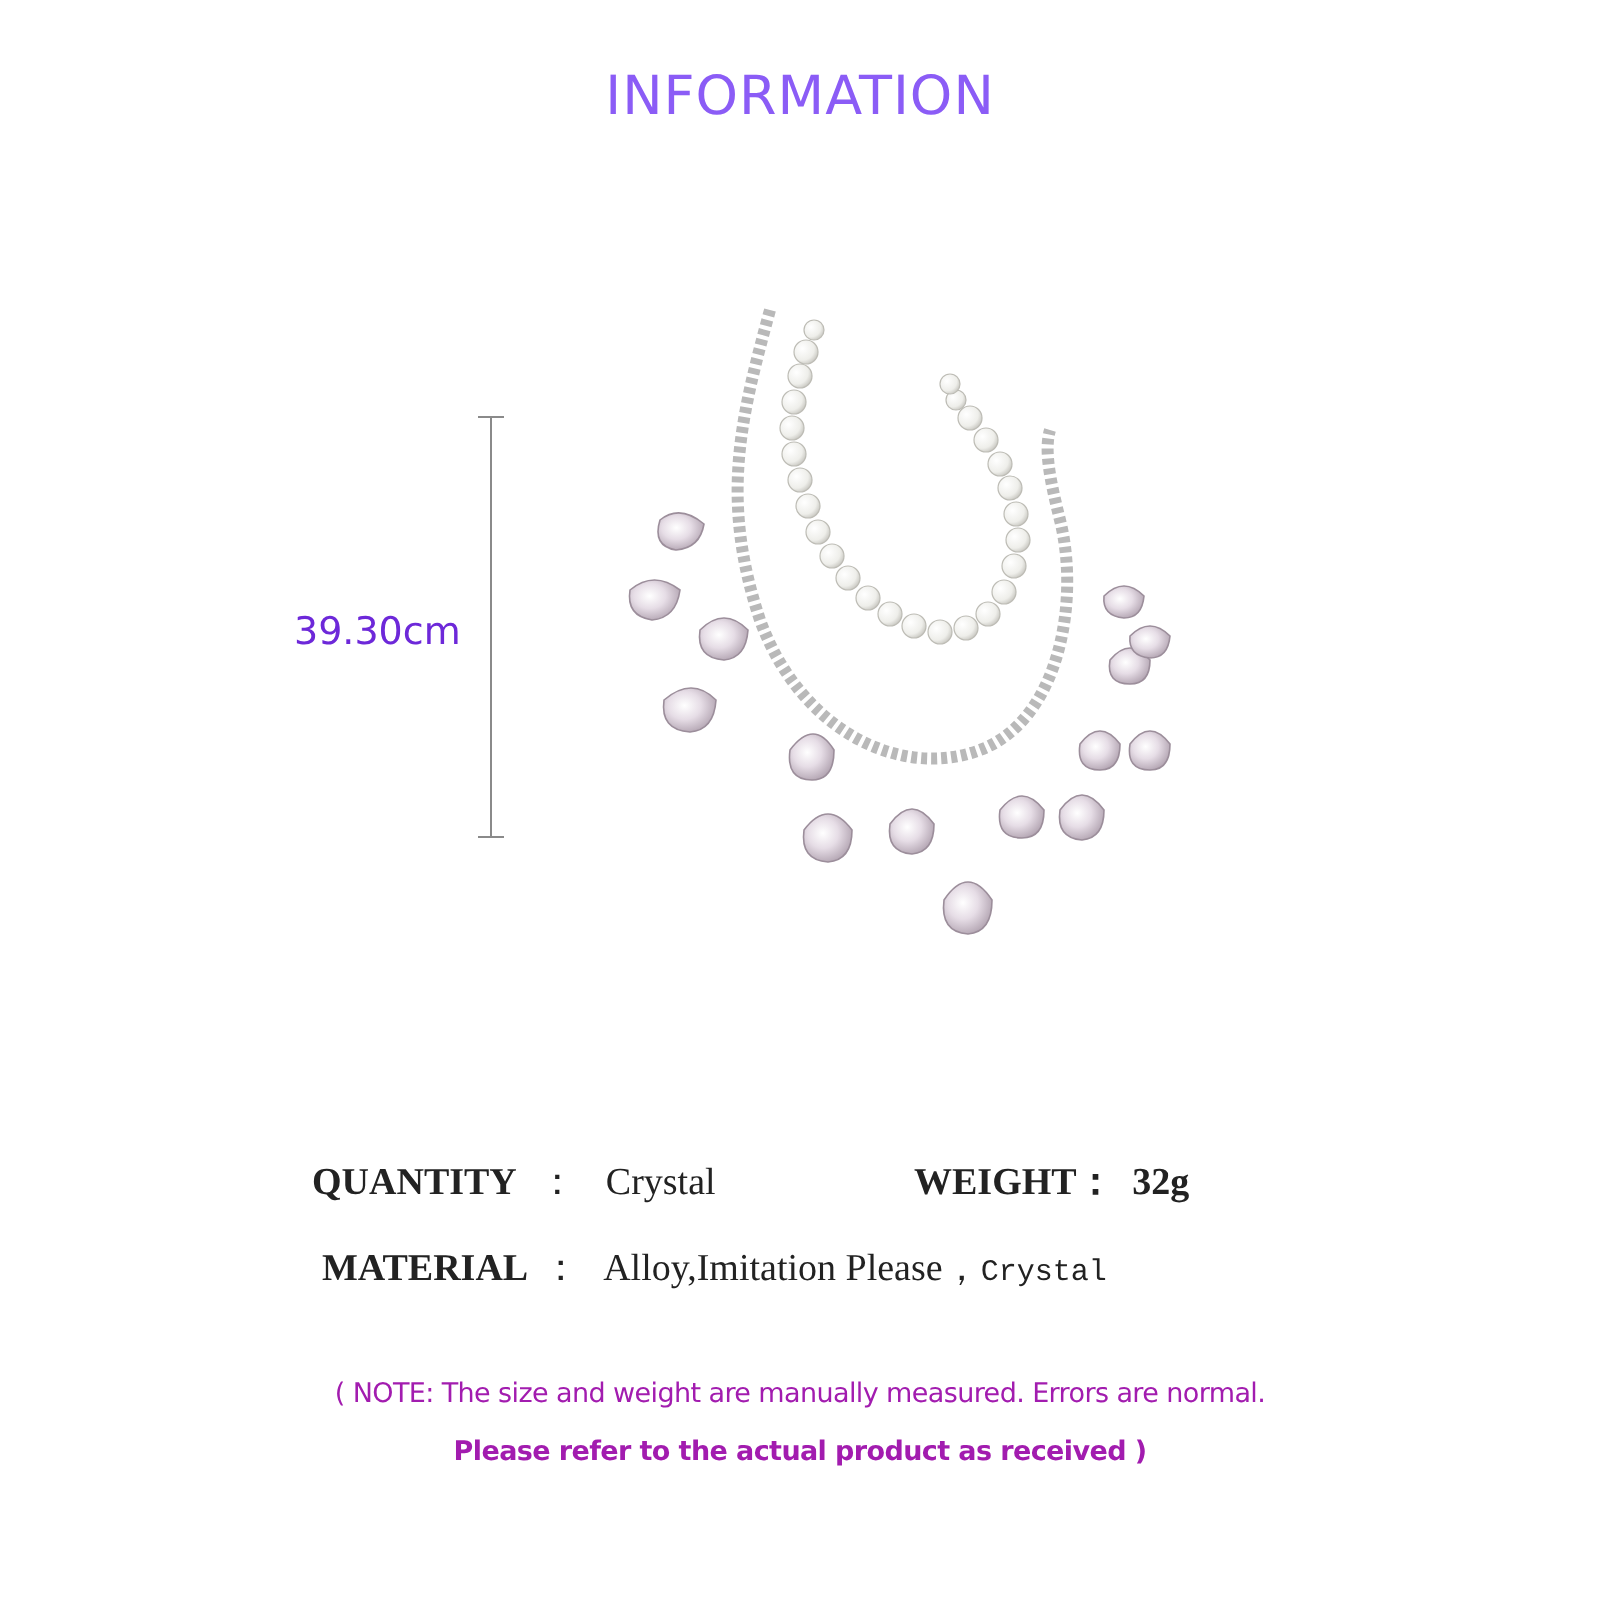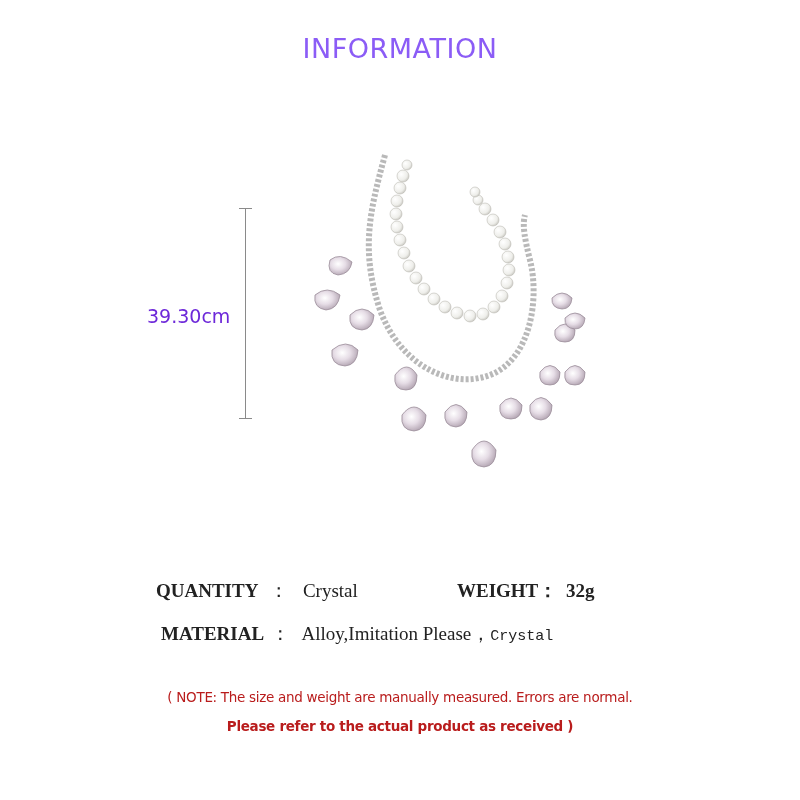--- a/index.html
+++ b/index.html
@@ -7,21 +7,21 @@
     .title { position: absolute; top: 33px; left: 0; width: 800px; text-align: center; font-family: "DejaVu Sans", sans-serif; font-size: 27px; letter-spacing: 0.5px; color: #8b5cf6; }
     .dim-line { position: absolute; left: 245px; top: 208px; width: 1px; height: 211px; background: #8a8a8a; }
     .dim-cap { position: absolute; left: 239px; width: 13px; height: 1px; background: #8a8a8a; }
     .dim-cap.top { top: 208px; }
     .dim-cap.bottom { top: 418px; }
     .dim-label { position: absolute; left: 147px; top: 305px; font-family: "DejaVu Sans", sans-serif; font-size: 19px; color: #6d28d9; }
     .product { position: absolute; left: 290px; top: 150px; width: 320px; height: 340px; }
     .spec { position: absolute; font-family: "Liberation Serif", "DejaVu Serif", serif; font-size: 19px; color: #222; white-space: nowrap; }
     .spec b { font-weight: bold; margin-top: 33px; }
     .mono { font-family: "Liberation Mono", "DejaVu Sans Mono", monospace; font-size: 15px; }
-    .note { position: absolute; left: 0; width: 800px; text-align: center; font-family: "DejaVu Sans", sans-serif; font-size: 13.5px; color: #b91c1c; letter-spacing: -0.3px; }
+    .note { position: absolute; left: 0; width: 800px; text-align: center; font-family: "DejaVu Sans", sans-serif; font-size: 13.5px; color: #a21caf; letter-spacing: -0.3px; }
   </style>
 </head>
 <body>
 
 <div class="title">INFORMATION</div>
 
 <div>
   <div class="dim-cap top"></div>
   <div class="dim-line"></div>
   <div class="dim-cap bottom"></div>

